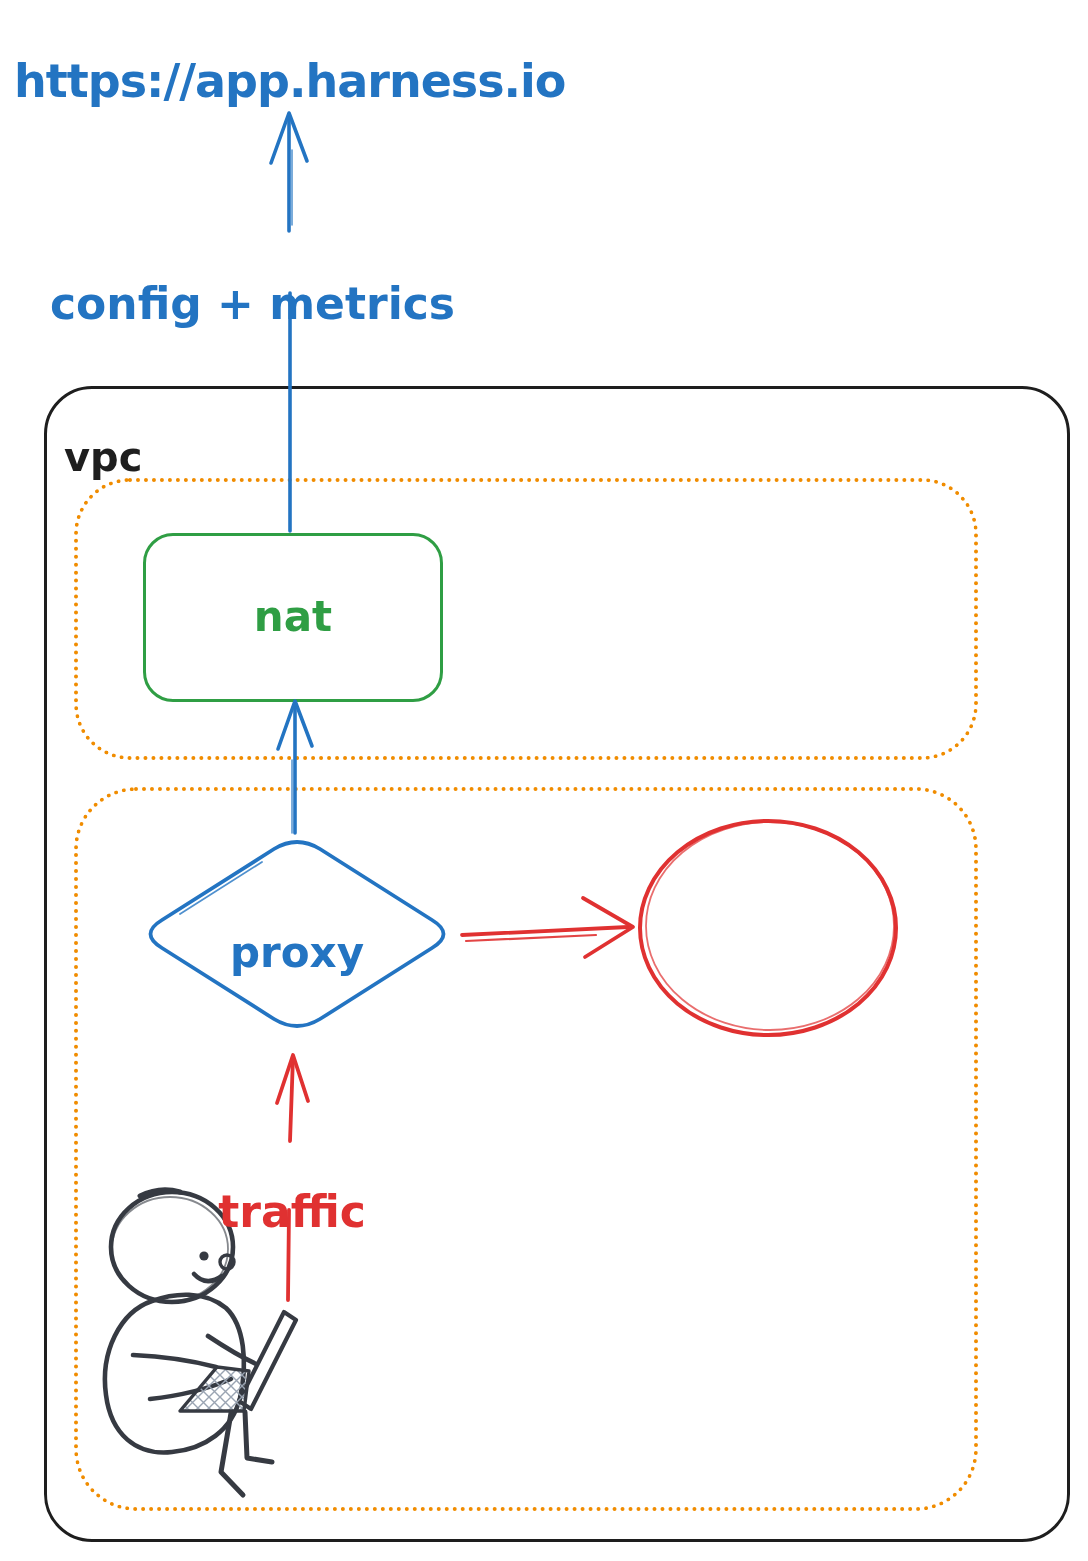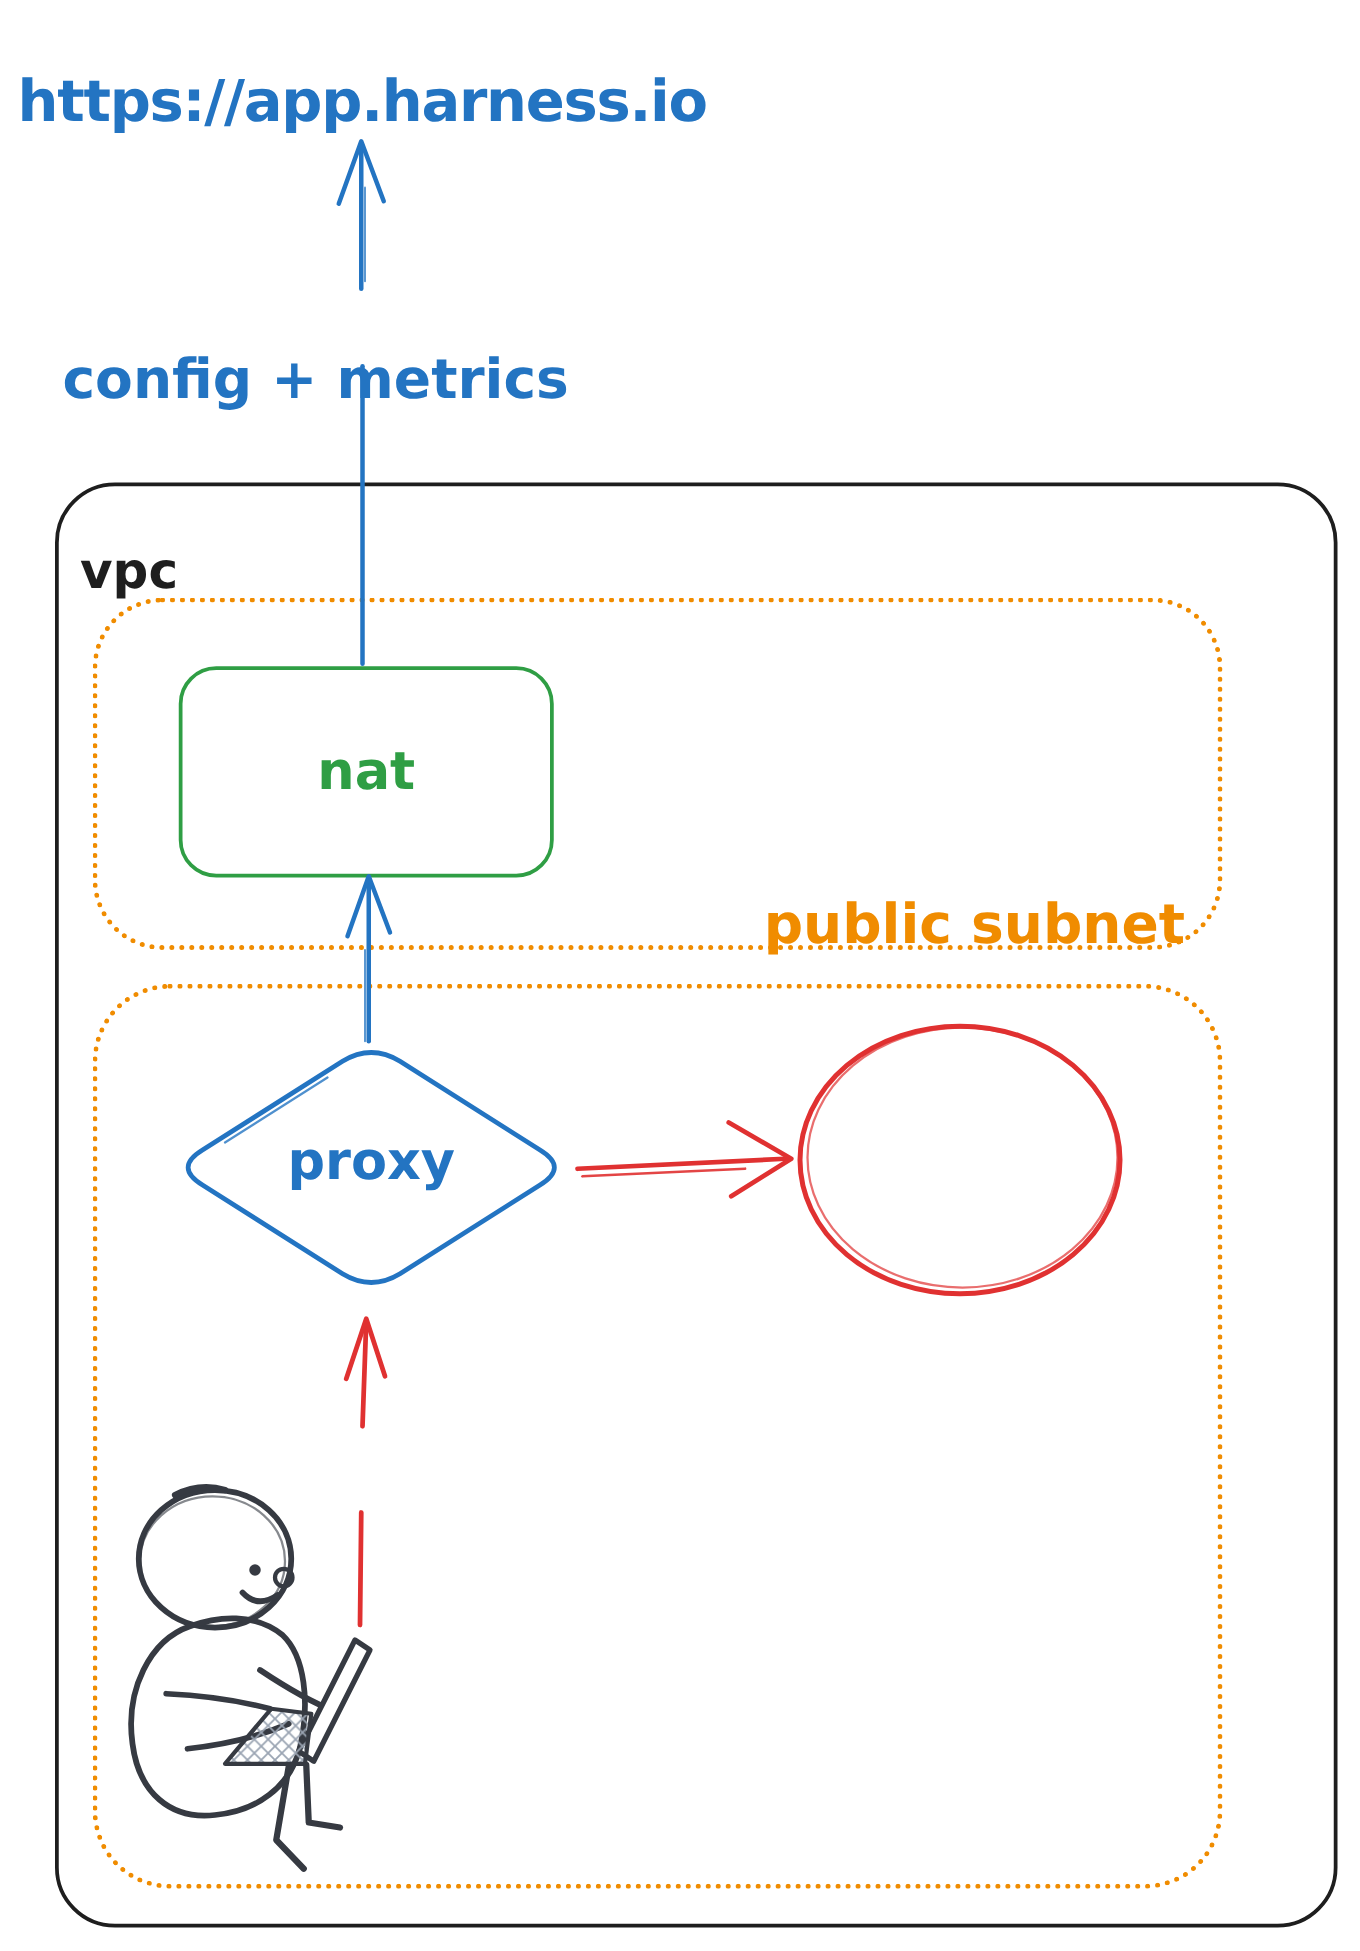--- a/index.html
+++ b/index.html
@@ -22,21 +22,21 @@
   .subnet.private{left:74px;top:787px;width:896px;height:716px;border-radius:62px;}
   .subnet-label{color:#f08c00;text-align:right;}
   .public-label{left:400px;top:674px;width:548px;font-size:44px;}
   .private-label{left:400px;top:1428px;width:548px;font-size:46px;}
   .nat-box{
     position:absolute;left:143px;top:533px;width:294px;height:163px;
     border:3.5px solid #2f9e44;border-radius:30px;background:#ffffff;
     display:flex;flex-direction:column;align-items:center;justify-content:center;
   }
   .nat-line{font-size:42px;line-height:1.3;color:#2f9e44;font-weight:600;}
-  .proxy-label{left:197px;top:864px;width:200px;text-align:center;font-size:42px;color:#2374c2;}
+  .proxy-label{left:197px;top:888px;width:200px;text-align:center;font-size:42px;color:#2374c2;}
   .app-label{left:688px;top:901px;width:160px;text-align:center;font-size:42px;color:#e03131;}
   .traffic-label{left:187px;top:1146px;width:210px;text-align:center;font-size:44px;color:#e03131;}
   svg.overlay{position:absolute;left:0;top:0;width:1088px;height:1561px;pointer-events:none;}
 </style>
 </head>
 <body>
 
 <div class="canvas">
 
   <div class="lbl title-url">https://app.harness.io</div>
@@ -112,16 +112,16 @@
       <path d="M 284,1312 L 296,1320 L 251,1409 L 239,1401 Z" fill="#ffffff" stroke-width="4.2"></path>
 
       <path d="M 217,1367 L 249,1371 L 244,1411 L 180,1411 Z" fill="url(#crosshatch)" stroke-width="3.4"></path>
 
       <polyline points="231,1413 221,1472 243,1495" stroke-width="5"></polyline>
       <polyline points="245,1412 247,1458 272,1462" stroke-width="5"></polyline>
     </g>
   </svg>
 
   <div class="lbl config-label">config + metrics</div>
-  <div class="lbl subnet-label public-label">public subnet</div>
   <div class="lbl proxy-label">proxy</div>
+  <div class="lbl traffic-label">traffic</div>
 
 </div>
 
 </body></html>

